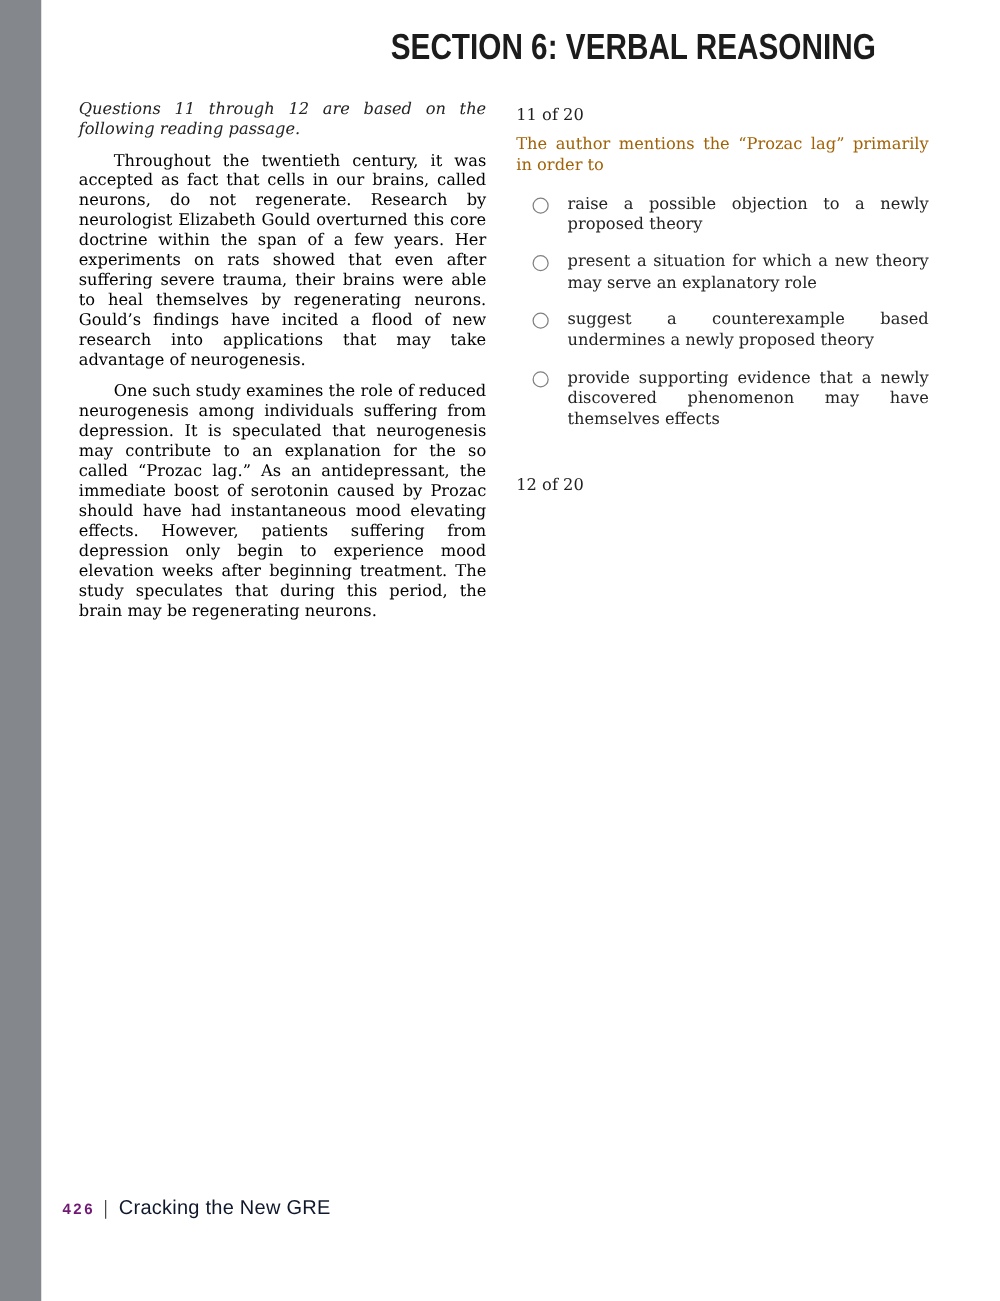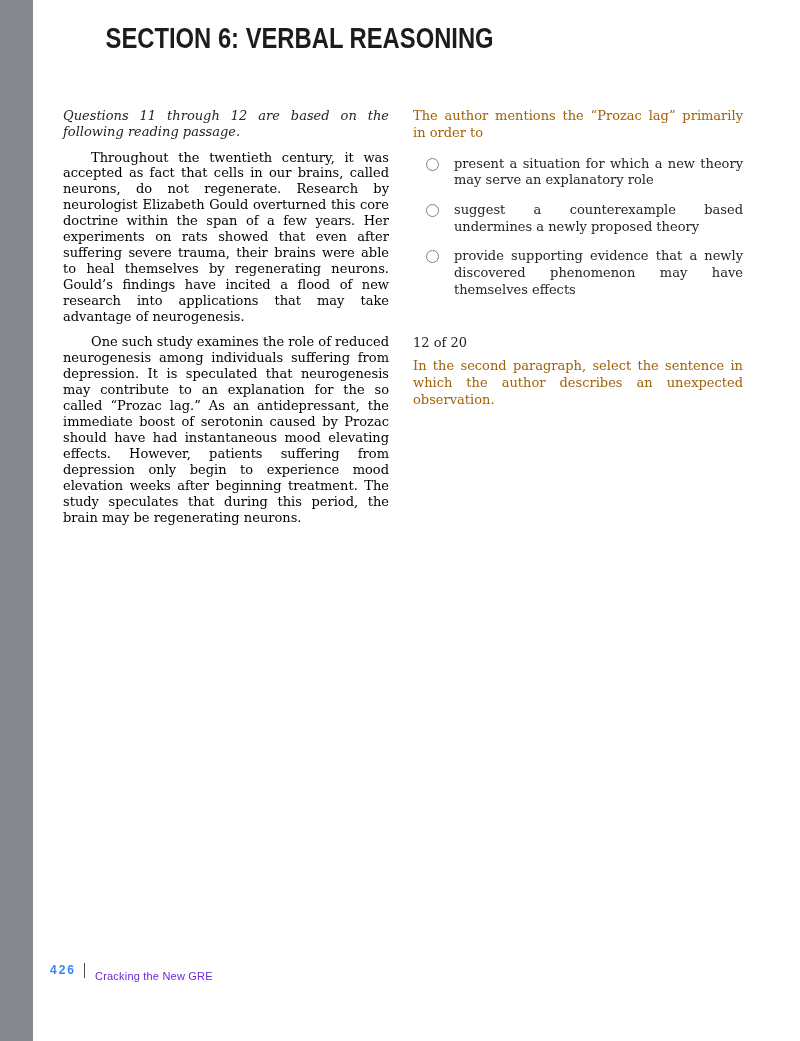--- a/index.html
+++ b/index.html
@@ -17,38 +17,38 @@
     width: 33px; height: 1041px;
     background: #84878b;
   }
   .page {
     position: absolute;
     left: 33px; top: 0;
     width: 767px; height: 1041px;
     padding: 0 57px 0 30px; 
   }
   .section-title-wrap {
-    text-align: left;
+    text-align: right;
     margin-top: 22px;
     height: 30px;
   }
   .section-title {
     display: inline-block;
     font-family: "Liberation Sans", sans-serif;
     font-weight: bold;
     font-size: 29px;
     letter-spacing: 0px;
     color: #1c1c1c;
     transform: scaleX(0.82);
     transform-origin: center center;
     white-space: nowrap;
   }
   .columns {
     display: flex;
-    margin-top: 56px;
+    margin-top: 28px;
     gap: 24px;
   }
   .col-left  { width: 332px; }
   .col-right { width: 330px; }
 
   .passage-intro {
     font-style: italic;
     font-size: 13px;
     line-height: 1.25;
     text-align: justify;
@@ -106,32 +106,31 @@
     position: absolute;
     left: 50px; top: 958px;
     display: flex;
     align-items: center;
     font-family: "Liberation Sans", sans-serif;
   }
   .footer-page-number {
     font-size: 12px;
     font-weight: bold;
     letter-spacing: 2px;
-    color: #3b82f6;
+    color: #701a75;
   }
   .footer-divider {
     width: 1px; height: 15px;
     background: #4a4a4a;
     margin: 0 10px 0 8px;
   }
   .footer-book-title {
-    font-size: 11px;
-    color: #6d28d9;
+    font-size: 16px;
+    color: #0f172a;
     letter-spacing: 0.2px;
-    margin-top: 12px;
   }
 </style>
 </head>
 <body>
 
 <div class="page-edge-bar"></div>
 
 <div class="page">
 
   <div class="section-title-wrap">
@@ -142,41 +141,45 @@
 
     <div class="col-left">
       <div class="passage-intro">Questions 11 through 12 are based on the following reading passage.</div>
       <p class="passage-paragraph">Throughout the twentieth century, it was accepted as fact that cells in our brains, called neurons, do not regenerate. Research by neurologist Elizabeth Gould overturned this core doctrine within the span of a few years. Her experiments on rats showed that even after suffering severe trauma, their brains were able to heal themselves by regenerating neurons. Gould’s findings have incited a flood of new research into applications that may take advantage of neurogenesis.</p>
       <p class="passage-paragraph">One such study examines the role of reduced neurogenesis among individuals suffering from depression. It is speculated that neurogenesis may contribute to an explanation for the so called “Prozac lag.” As an antidepressant, the immediate boost of serotonin caused by Prozac should have had instantaneous mood elevating effects. However, patients suffering from depression only begin to experience mood elevation weeks after beginning treatment. The study speculates that during this period, the brain may be regenerating neurons.</p>
     </div>
 
     <div class="col-right">
 
       <div class="question">
+        <div class="question-number">11 of 20</div>
         <div class="question-prompt">The author mentions the “Prozac lag” primarily in order to</div>
 
         <div class="options">
+          <div class="answer-option">
+            <span class="radio"></span>
+            <span class="option-text">raise a possible objection to a newly proposed theory</span>
+          </div>
           <div class="answer-option">
             <span class="radio"></span>
             <span class="option-text">present a situation for which a new theory may serve an explanatory role</span>
           </div>
           <div class="answer-option">
             <span class="radio"></span>
             <span class="option-text">suggest a counterexample based undermines a newly proposed theory</span>
           </div>
           <div class="answer-option">
             <span class="radio"></span>
             <span class="option-text">provide supporting evidence that a newly discovered phenomenon may have themselves effects</span>
           </div>
         </div>
       </div>
 
       <div class="question question-12">
         <div class="question-number">12 of 20</div>
-        <div class="question-prompt">In the second paragraph, select the sentence in which the author describes an unexpected observation.</div>
       </div>
 
     </div>
   </div>
 </div>
 
 <div class="footer">
   <span class="footer-page-number">426</span>
   <span class="footer-divider"></span>
   <span class="footer-book-title">Cracking the New GRE</span>

